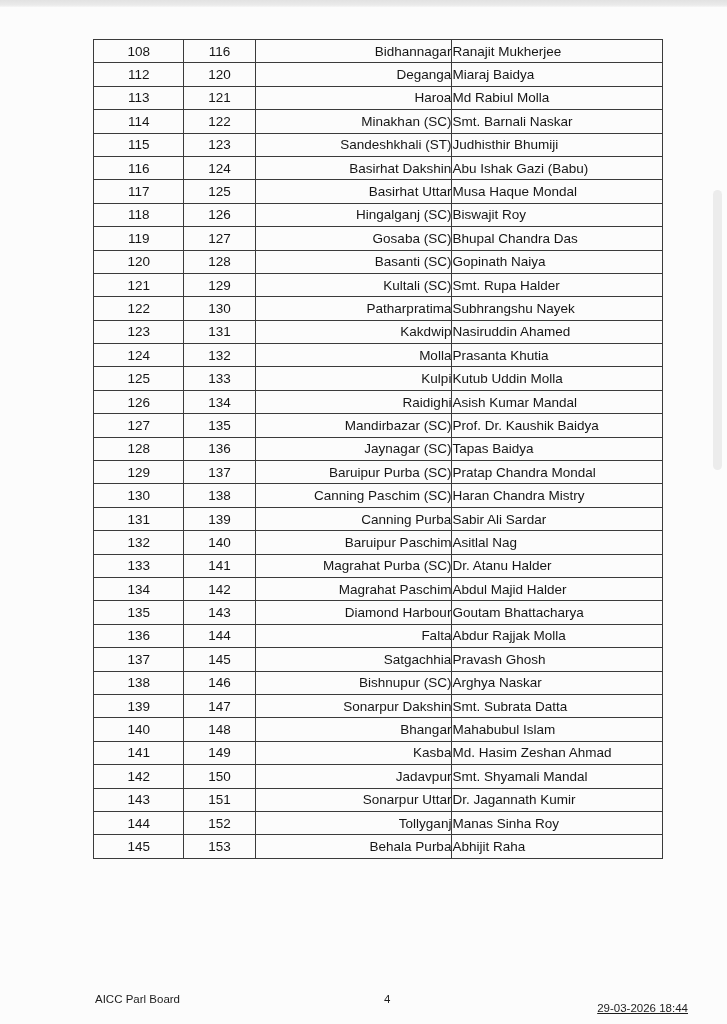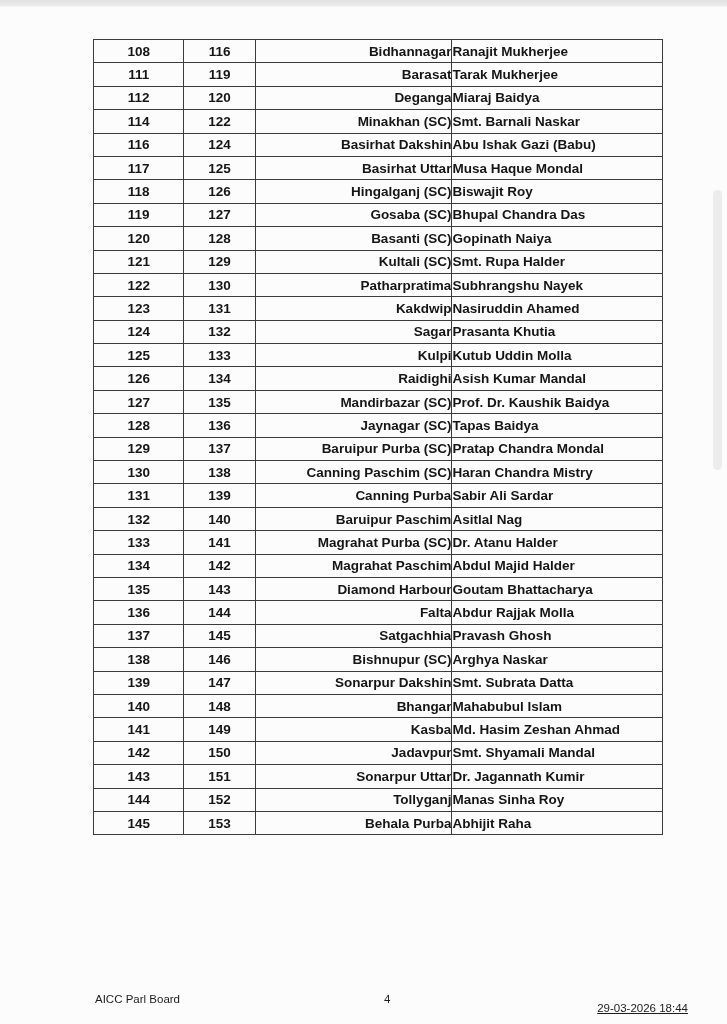--- a/index.html
+++ b/index.html
@@ -32,21 +32,20 @@
     background: #ececec;
   }
   table.doc-table {
     position: absolute;
     left: 93px;
     top: 39px;
     border-collapse: collapse;
     table-layout: fixed;
     width: 570px;
     font-size: 13.5px;
-    font-weight: bold;
   }
   table.doc-table td {
     border: 1.5px solid #3b3b3b;
     height: 23.4px;
     padding: 0;
     overflow: hidden;
     white-space: nowrap;
     box-sizing: border-box;
   }
   td.c0 { width: 85px;  text-align: center; }
@@ -73,38 +72,44 @@
 
 <table class="doc-table">
   <tbody>
       <tr>
         <td class="c0">108</td>
         <td class="c1">116</td>
         <td class="c2">Bidhannagar</td>
         <td class="c3">Ranajit Mukherjee</td>
       </tr>
       <tr>
-        <td class="c0">111</td>
-        <td class="c1">119</td>
-        <td class="c2">Barasat</td>
-        <td class="c3">Tarak Mukherjee</td>
-      </tr>
-      <tr>
         <td class="c0">112</td>
         <td class="c1">120</td>
         <td class="c2">Deganga</td>
         <td class="c3">Miaraj Baidya</td>
       </tr>
       <tr>
+        <td class="c0">113</td>
+        <td class="c1">121</td>
+        <td class="c2">Haroa</td>
+        <td class="c3">Md Rabiul Molla</td>
+      </tr>
+      <tr>
         <td class="c0">114</td>
         <td class="c1">122</td>
         <td class="c2">Minakhan (SC)</td>
         <td class="c3">Smt. Barnali Naskar</td>
       </tr>
       <tr>
+        <td class="c0">115</td>
+        <td class="c1">123</td>
+        <td class="c2">Sandeshkhali (ST)</td>
+        <td class="c3">Judhisthir Bhumiji</td>
+      </tr>
+      <tr>
         <td class="c0">116</td>
         <td class="c1">124</td>
         <td class="c2">Basirhat Dakshin</td>
         <td class="c3">Abu Ishak Gazi (Babu)</td>
       </tr>
       <tr>
         <td class="c0">117</td>
         <td class="c1">125</td>
         <td class="c2">Basirhat Uttar</td>
         <td class="c3">Musa Haque Mondal</td>
@@ -141,21 +146,21 @@
       </tr>
       <tr>
         <td class="c0">123</td>
         <td class="c1">131</td>
         <td class="c2">Kakdwip</td>
         <td class="c3">Nasiruddin Ahamed</td>
       </tr>
       <tr>
         <td class="c0">124</td>
         <td class="c1">132</td>
-        <td class="c2">Sagar</td>
+        <td class="c2">Molla</td>
         <td class="c3">Prasanta Khutia</td>
       </tr>
       <tr>
         <td class="c0">125</td>
         <td class="c1">133</td>
         <td class="c2">Kulpi</td>
         <td class="c3">Kutub Uddin Molla</td>
       </tr>
       <tr>
         <td class="c0">126</td>

